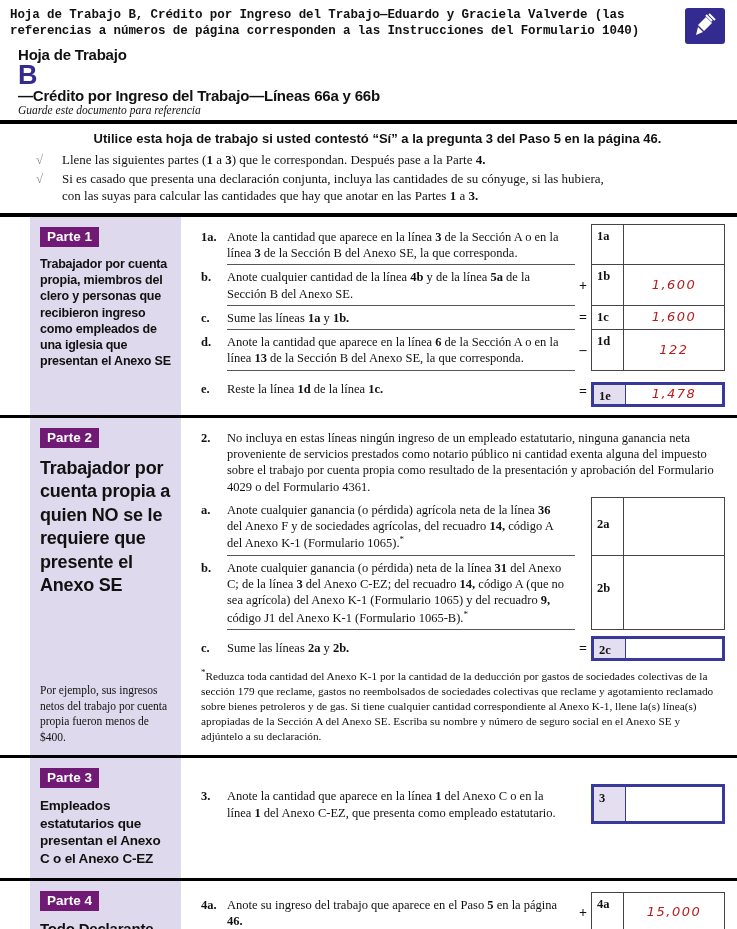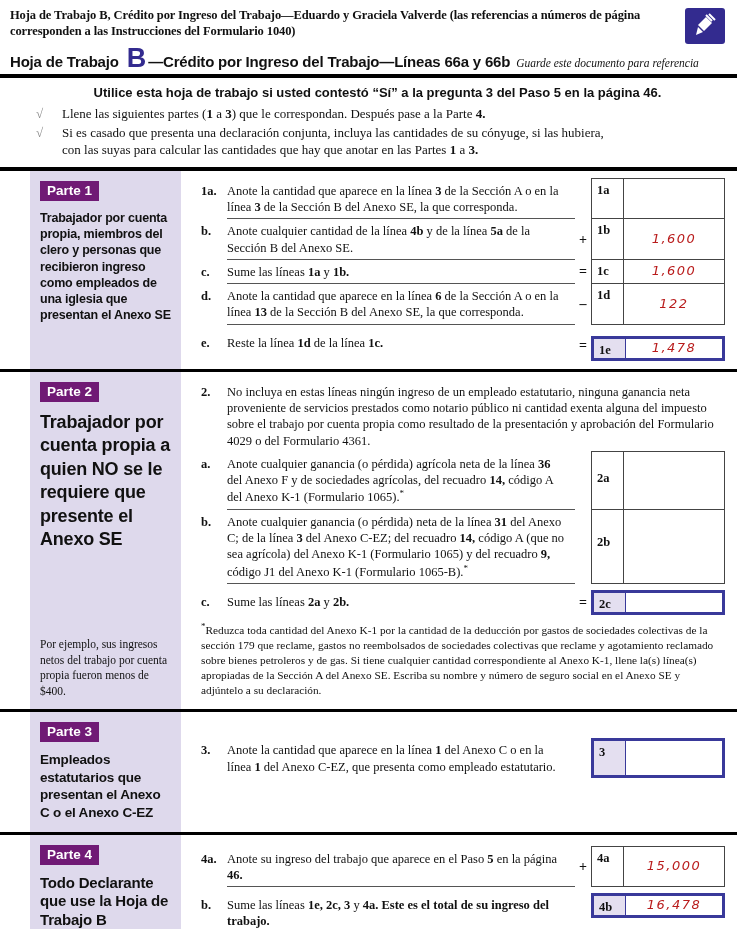--- a/index.html
+++ b/index.html
@@ -2,23 +2,23 @@
 <html><head>
 <meta charset="utf-8">
 <style>
   html,body{margin:0;padding:0;background:#fff;}
   body{width:737px;font-family:"Liberation Serif",serif;color:#111;-webkit-font-smoothing:antialiased;}
   .f-b{font-weight:bold;}
   .f-s{vertical-align:super;font-size:9px;}
 
   
   .hdr{padding:8px 12px 0 10px;display:flex;justify-content:space-between;align-items:flex-start;}
-  .hdr-text{font-family:Liberation Serif, serif;font-weight:bold;font-size:12.5px;line-height:1.25;width:640px;letter-spacing:-0.1px;}
+  .hdr-text{font-family:Liberation Mono, monospace;font-weight:bold;font-size:12.5px;line-height:1.25;width:640px;letter-spacing:-0.1px;}
   .pencil-badge{width:40px;height:36px;background:#332b8f;border-radius:3px;display:flex;align-items:center;justify-content:center;flex-shrink:0;}
-  .titlebar{padding:2px 12px 4px 10px;display:flex;align-items:baseline;border-bottom:4px solid #000;}
+  .titlebar{padding:2px 12px 4px 10px;display:flex;align-items:baseline;border-bottom:4px solid #000;flex-direction:column;}
   .title-prefix,.title-rest{font-family:"Liberation Sans",sans-serif;font-weight:bold;font-size:15px;letter-spacing:-0.2px;}
   .title-letter{font-family:"Liberation Sans",sans-serif;font-weight:bold;font-size:27px;color:#332b8f;margin:0 2px 0 8px;line-height:0.9;}
   .title-note{font-size:11.5px;font-style:italic;margin-left:6px;white-space:nowrap;}
 
   
   .intro{padding:7px 12px 6px 30px;border-bottom:4px solid #000;}
   .intro-bold{font-family:"Liberation Sans",sans-serif;font-weight:bold;font-size:13px;margin-bottom:6px;text-align:center;}
   .chk-row{display:flex;font-size:13px;line-height:1.3;margin:2px 0;}
   .chk-glyph{color:#8a8a8a;width:26px;flex-shrink:0;padding-left:6px;}
   .chk-text{width:560px;}

